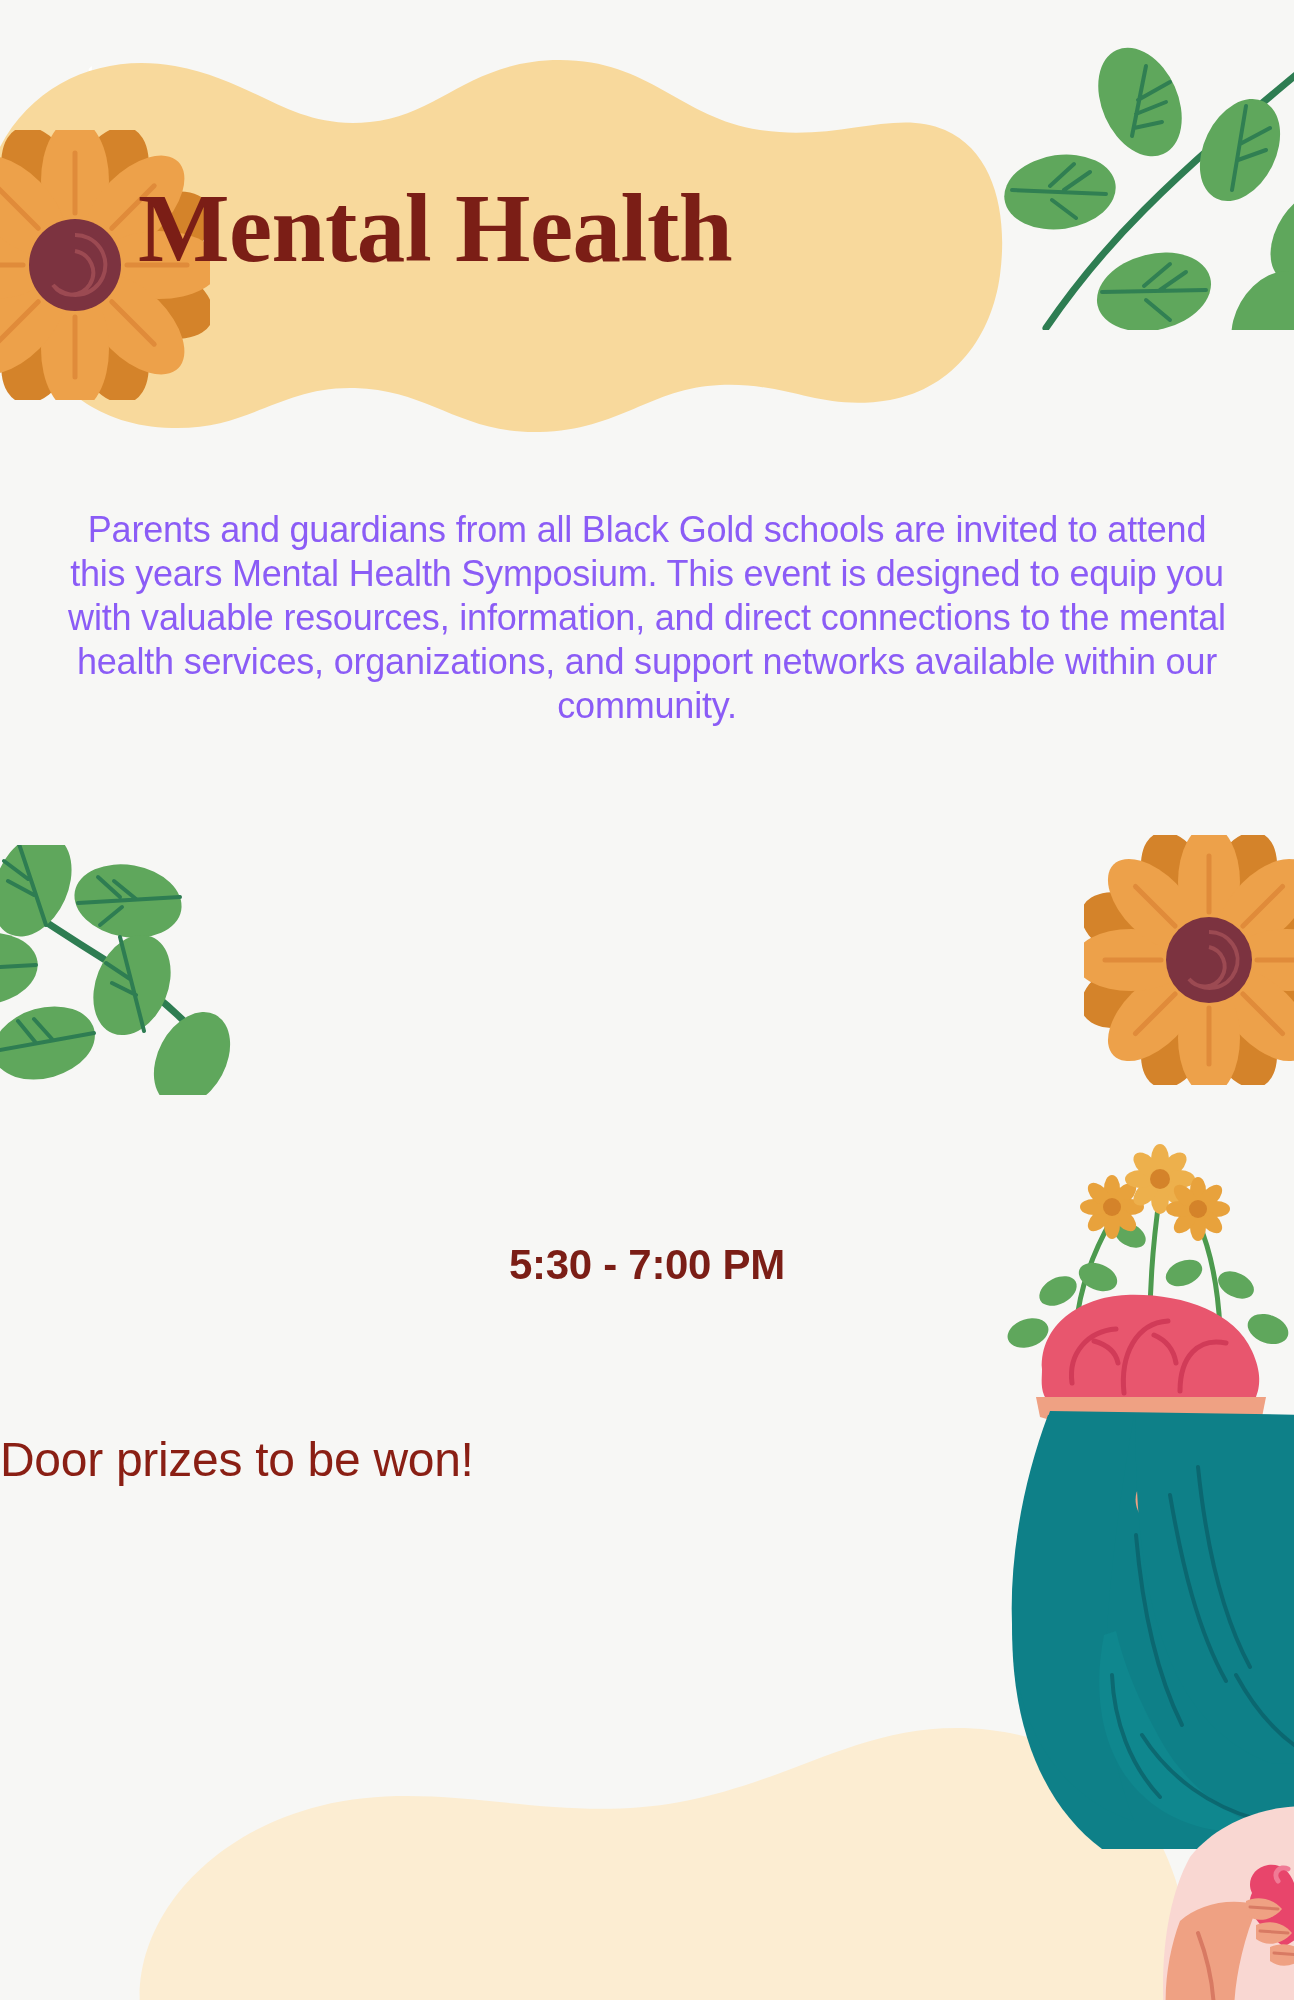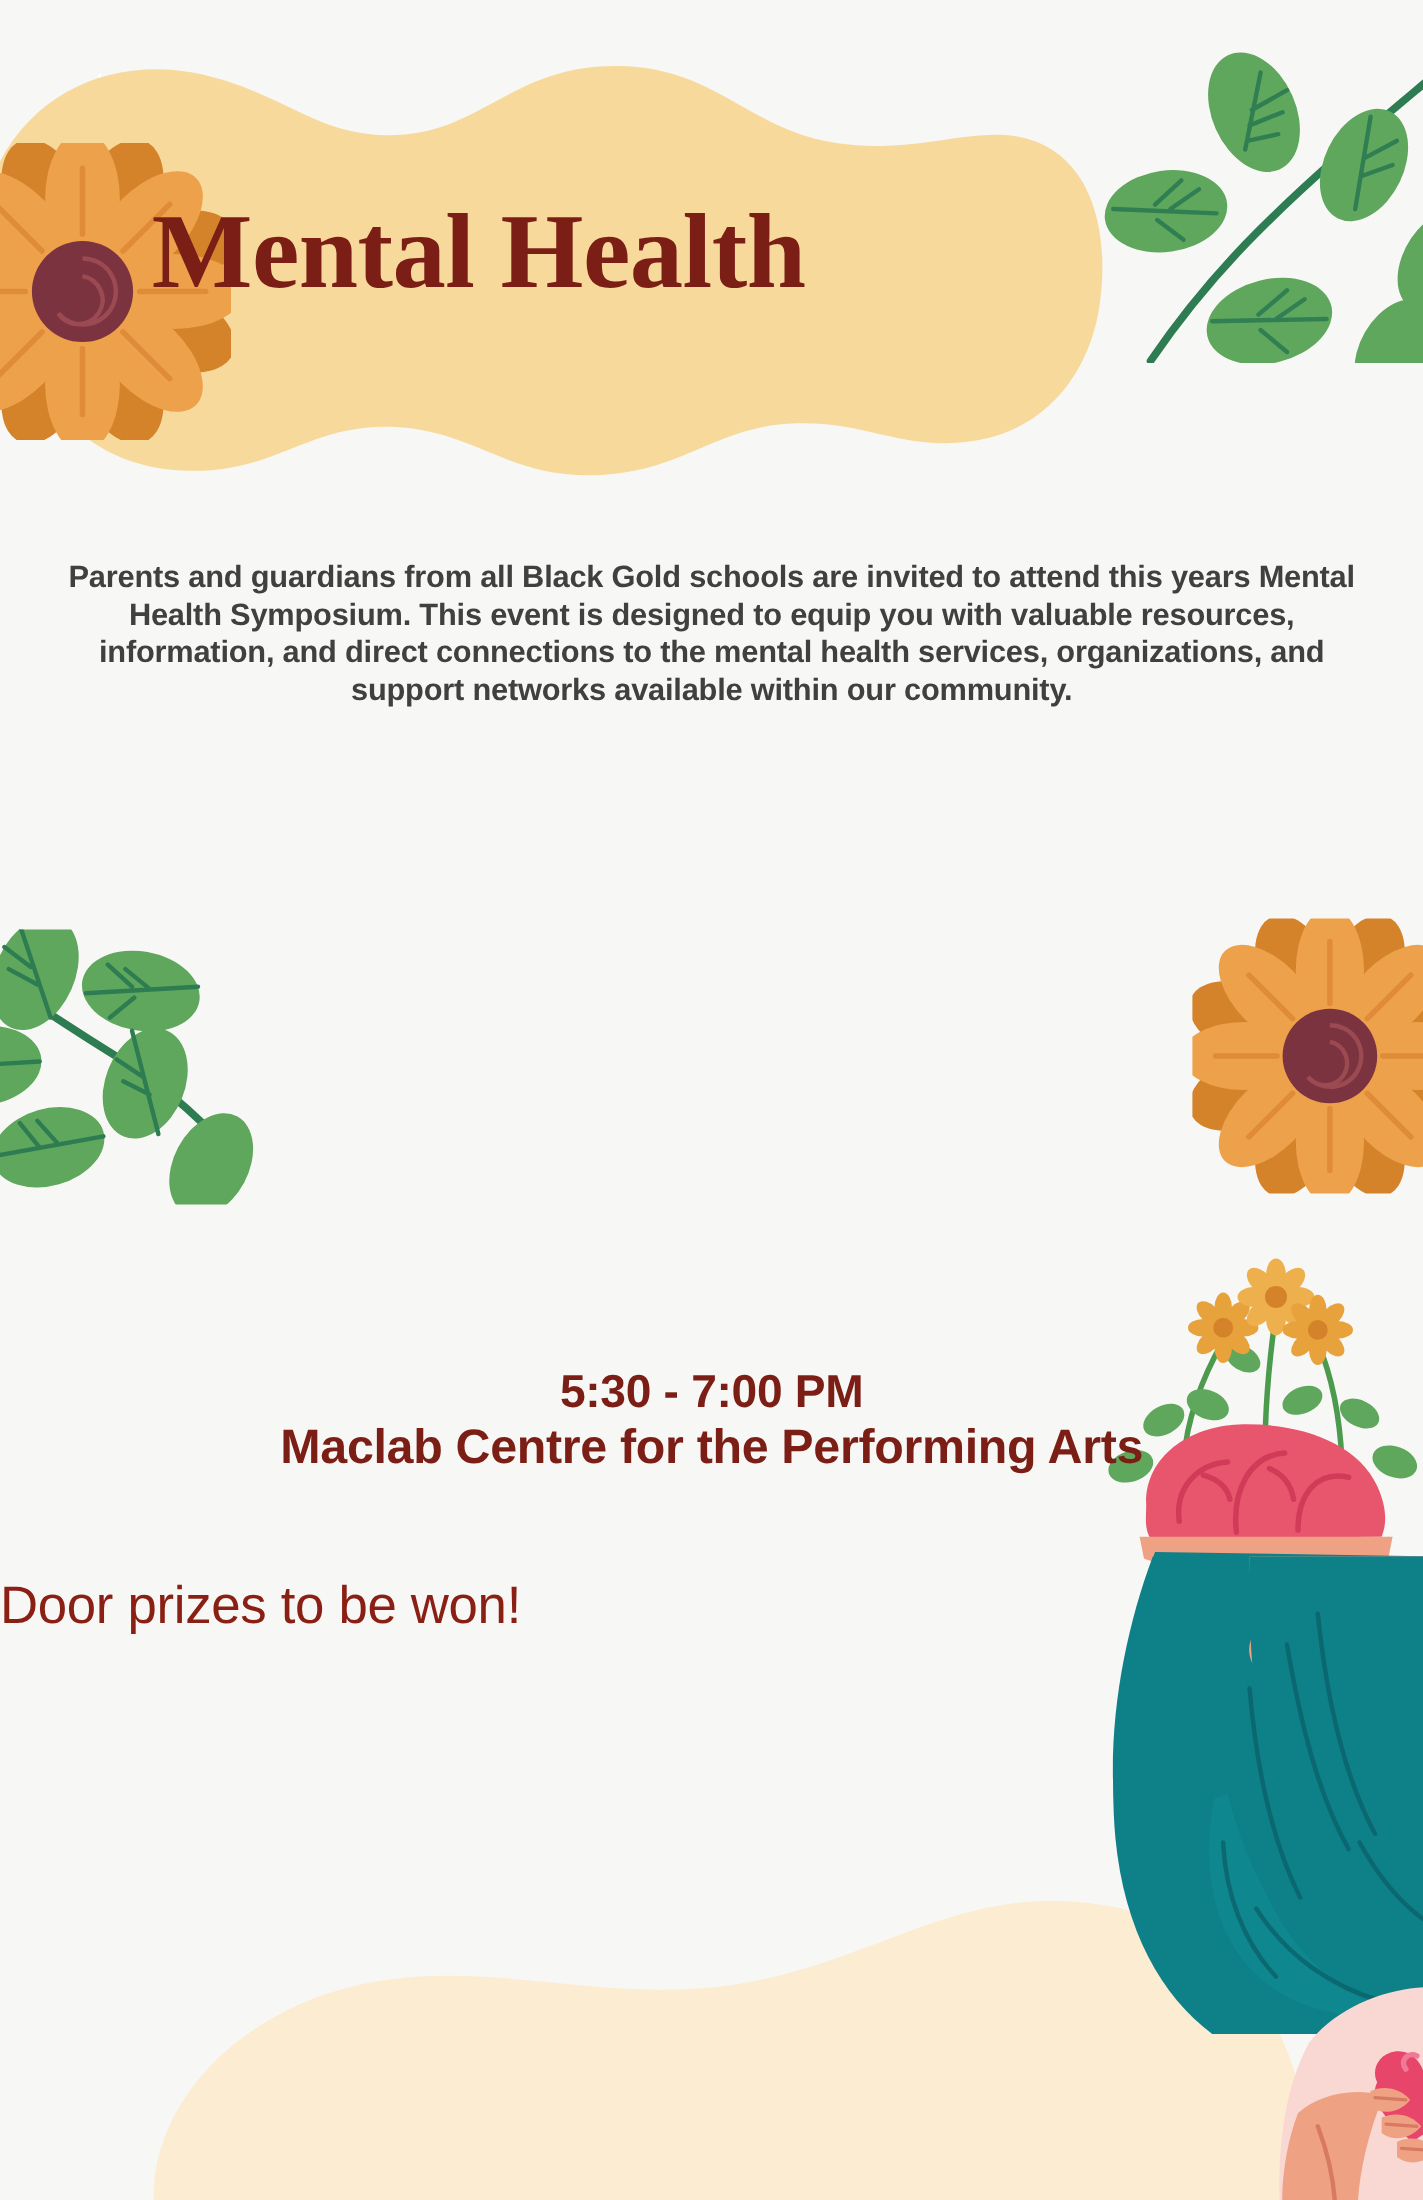--- a/index.html
+++ b/index.html
@@ -37,22 +37,22 @@
     font-size:97px; line-height:0.97;
     color:#7B1E16; letter-spacing:-0.5px;
     padding-left:110px; padding-right:190px;
   }
   .title .l2 { display:block; text-align:left; padding-left:28px; }
   .title .l1 { display:block; text-align:left; padding-left:28px; }
 
   .body-copy {
     position:absolute; left:60px; right:60px; top:508px;
     text-align:center;
-    font-size:28px; line-height:1.22;
-    color:#404040; font-weight:700;
+    font-size:36px; line-height:1.22;
+    color:#8b5cf6; font-weight:400;
     letter-spacing:-0.2px;
   }
 
   .details {
     position:absolute; left:0; right:0; top:1240px;
     text-align:center;
     color:#7B1E16; font-weight:bold;
     font-size:42px; line-height:1.18;
     letter-spacing:-0.3px;
   }
@@ -608,19 +608,18 @@
   <div class="content">
 
     <h1 class="title">
       <span class="l1">Mental Health</span>
     </h1>
 
     <p class="body-copy">Parents and guardians from all Black Gold schools are invited to attend this years Mental Health Symposium. This event is designed to equip you with valuable resources, information, and direct connections to the mental health services, organizations, and support networks available within our community.</p>
 
     <div class="details">
       <div>5:30 - 7:00 PM</div>
-      <div class="venue">Maclab Centre for the Performing Arts</div>
     </div>
 
     <p class="door-prizes">Door prizes to be won!</p>
   </div>
 
 </div>
 
 </body></html>

